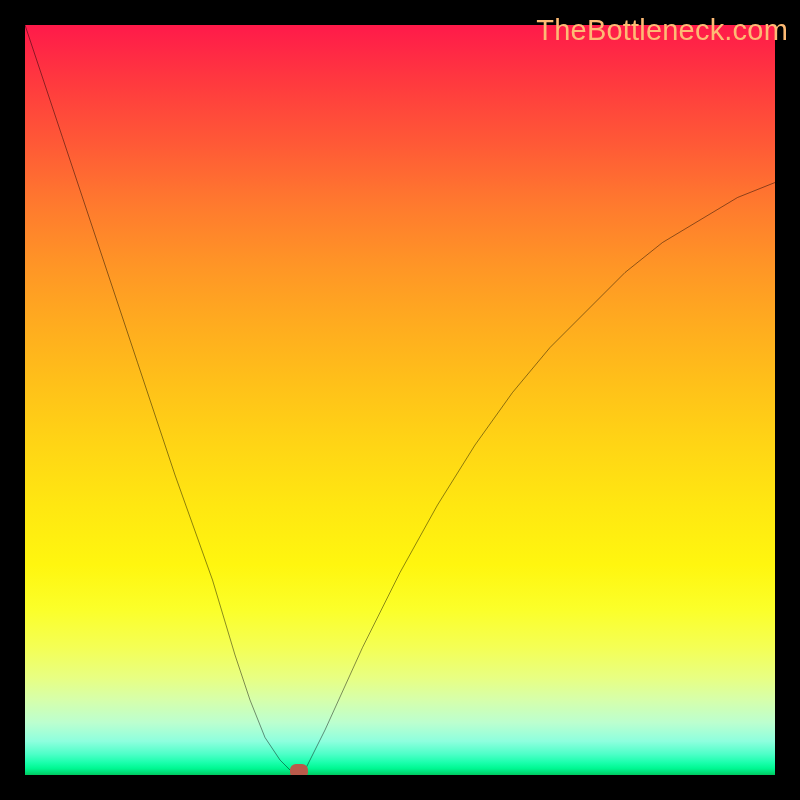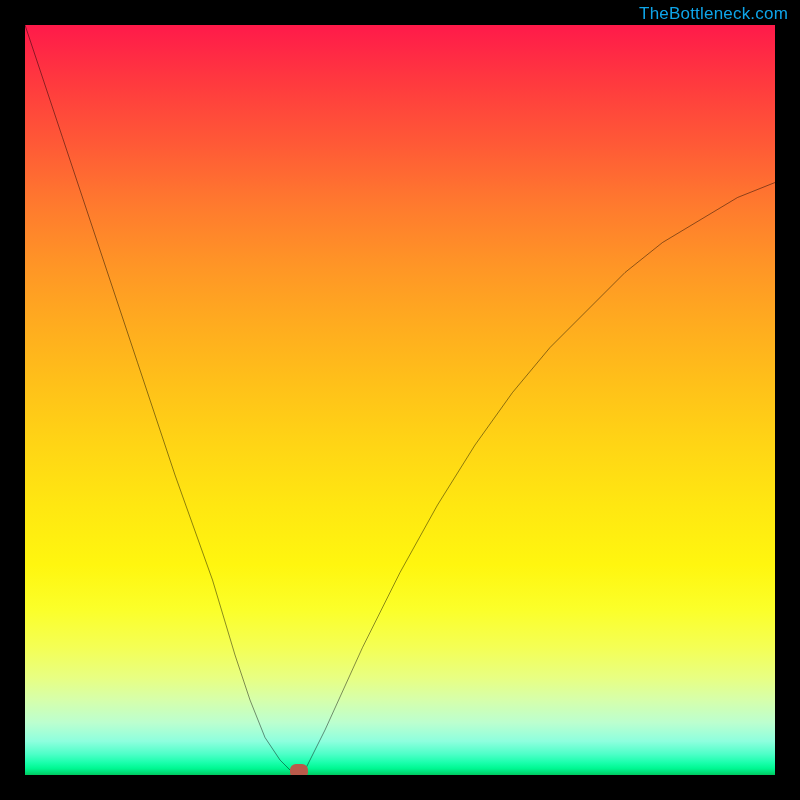--- a/index.html
+++ b/index.html
@@ -8,24 +8,24 @@
 
   .frame {
     position: absolute;
     top: 0; left: 0;
     width: 800px; height: 800px;
     background: #000;
   }
 
   .watermark {
     position: absolute;
-    top: 4px;
+    top: 14px;
     right: 12px;
-    color: #0ea5e9;
-    font-size: 17px;
+    color: #fdba74;
+    font-size: 29px;
     font-weight: 500;
     letter-spacing: 0.2px;
     z-index: 5;
     user-select: none;
   }
 
   .plot-area {
     position: absolute;
     left: 25px;
     top: 25px;

